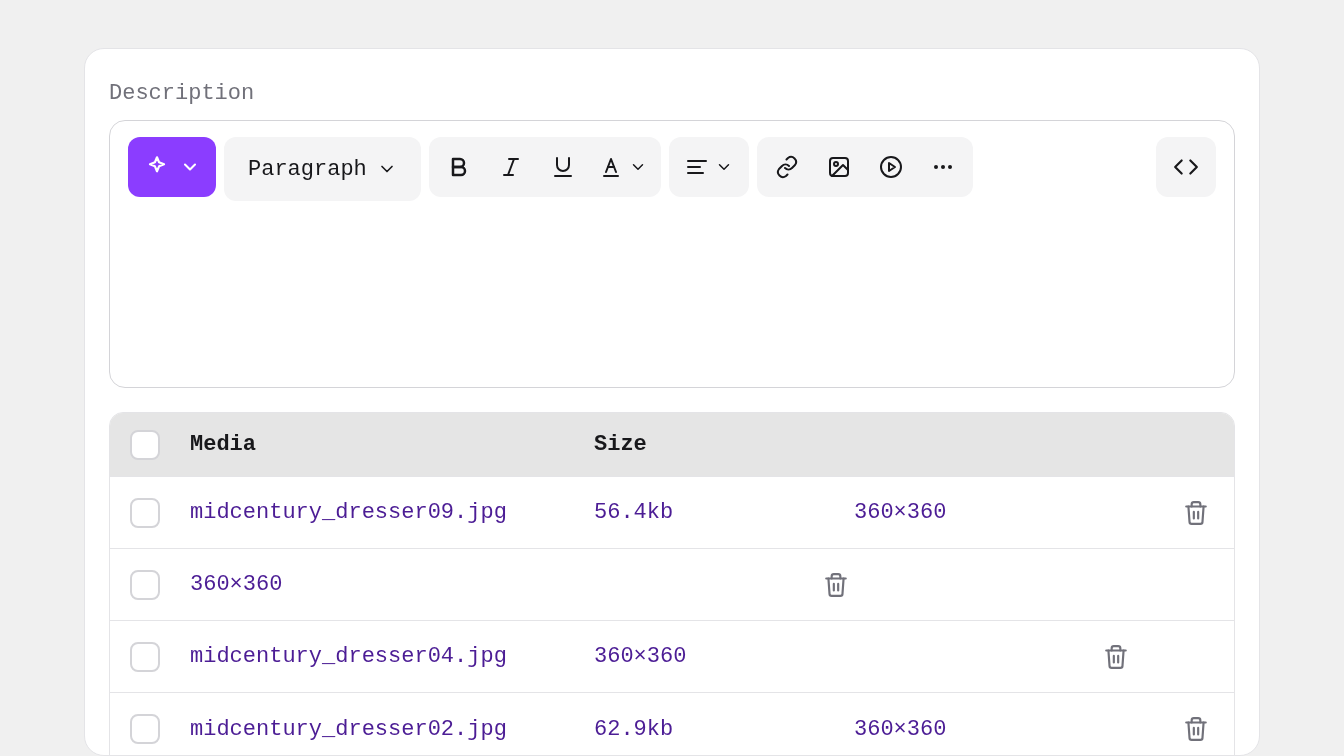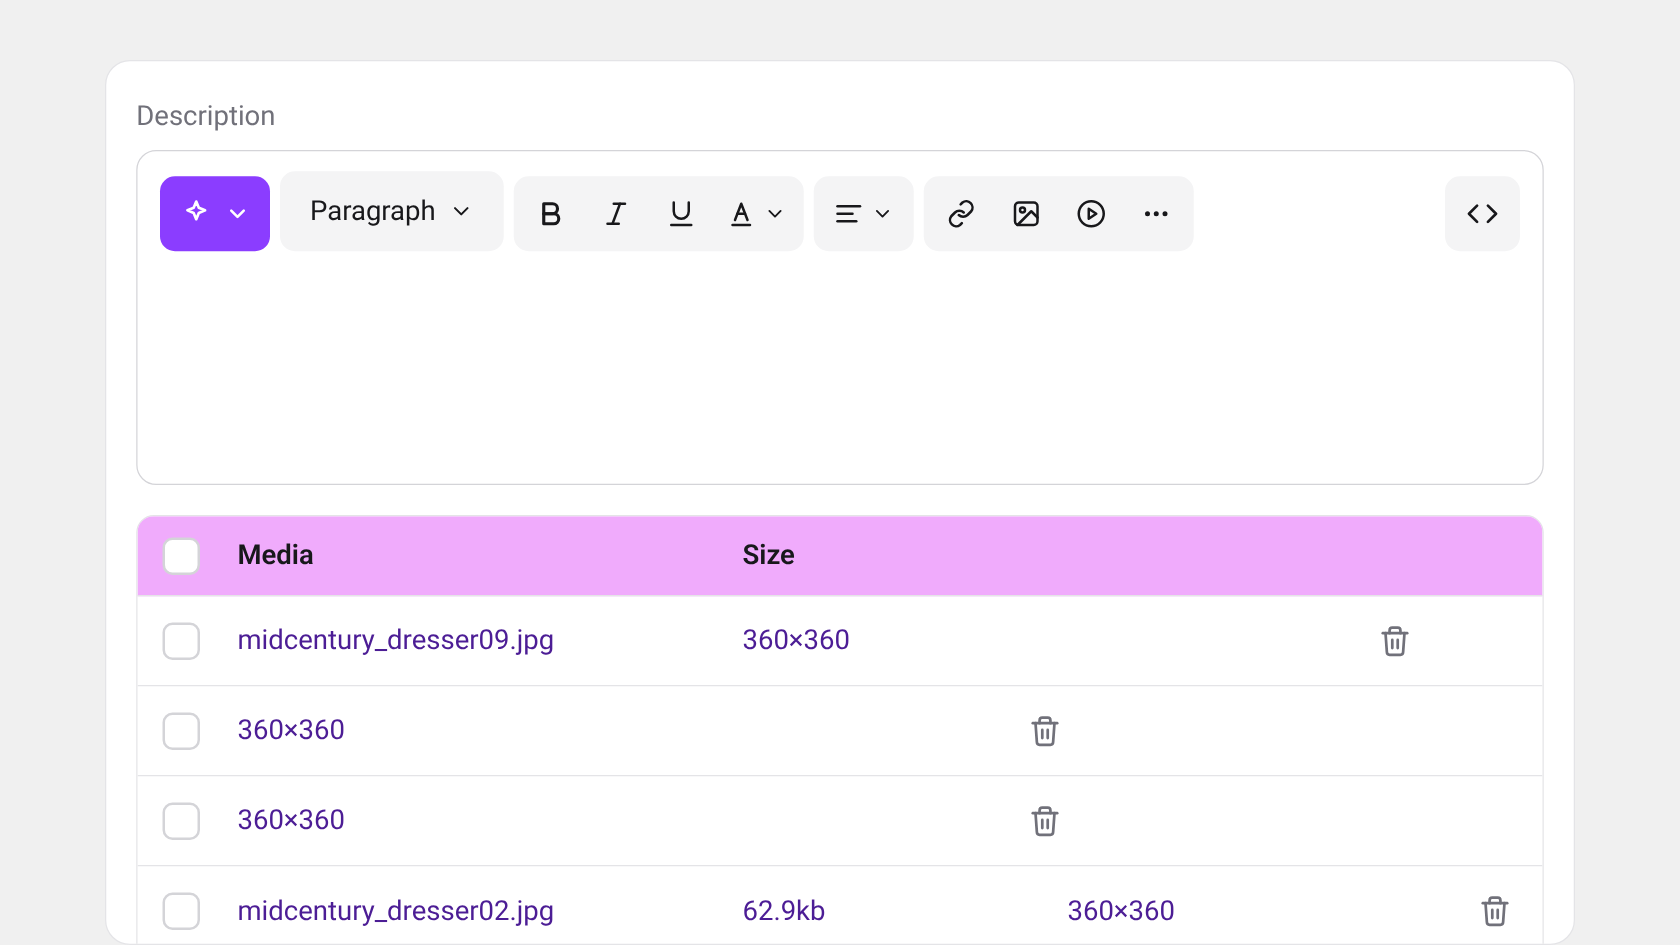--- a/index.html
+++ b/index.html
@@ -25,36 +25,37 @@
       border-radius: 24px;
       padding: 48px 84px 0 84px;
     }
     .card {
       background: #fff;
       border: 1px solid #e4e4e7;
       border-radius: 20px;
       padding: 32px 0 0 0;
       height: 100%;
       overflow: hidden;
+      font-family: Liberation Mono, monospace;
     }
     .section-label {
       font-size: 22px;
       color: #71717a;
       padding: 0 24px 14px 24px;
       font-weight: 400;
     }
     .editor-wrap {
       margin: 0 24px 24px 24px;
       border: 1px solid #d4d4d8;
       border-radius: 16px;
       overflow: hidden;
     }
     .toolbar {
       display: flex;
-      align-items: flex-end;
+      align-items: flex-start;
       gap: 8px;
       padding: 16px 18px;
     }
     .tb-group {
       display: flex;
       align-items: center;
       background: #f4f4f5;
       border-radius: 12px;
       padding: 6px;
       gap: 4px;
@@ -100,21 +101,21 @@
     .media-table {
       margin: 0 24px;
       border: 1px solid #e4e4e7;
       border-radius: 14px 14px 0 0;
       overflow: hidden;
     }
     .mt-header {
       display: grid;
       grid-template-columns: 60px 1fr 260px 280px 80px;
       align-items: center;
-      background: #f0abfc;
+      background: #e5e5e5;
       border-bottom: 1px solid #e4e4e7;
       height: 64px;
       padding: 0 20px;
       font-size: 22px;
       font-weight: 600;
       color: #18181b;
     }
     .mt-row {
       display: grid;
       grid-template-columns: 60px 1fr 260px 280px 80px;
@@ -274,20 +275,21 @@
         <div>Media</div>
         <div>Size</div>
         <div></div>
       </div>
       <div id="media-rows">
           <div class="mt-row">
             <div>
               <div class="checkbox"></div>
             </div>
             <div>midcentury_dresser09.jpg</div>
+            <div>56.4kb</div>
             <div>360×360</div>
             <div class="trash-cell">
               <div class="trash-btn">
                 <svg width="26" height="26" viewBox="0 0 24 24" fill="none" stroke="currentColor" stroke-width="2" stroke-linecap="round" stroke-linejoin="round">
                   <polyline points="3 6 5 6 21 6"></polyline>
                   <path d="M19 6l-1 14a2 2 0 0 1-2 2H8a2 2 0 0 1-2-2L5 6"></path>
                   <path d="M10 11v6"></path>
                   <path d="M14 11v6"></path>
                   <path d="M8 6V4a2 2 0 0 1 2-2h4a2 2 0 0 1 2 2v2"></path>
                 </svg>
@@ -308,20 +310,21 @@
                   <path d="M14 11v6"></path>
                   <path d="M8 6V4a2 2 0 0 1 2-2h4a2 2 0 0 1 2 2v2"></path>
                 </svg>
               </div>
             </div>
           </div>
           <div class="mt-row">
             <div>
               <div class="checkbox"></div>
             </div>
+            <div>midcentury_dresser04.jpg</div>
             <div>360×360</div>
             <div class="trash-cell">
               <div class="trash-btn">
                 <svg width="26" height="26" viewBox="0 0 24 24" fill="none" stroke="currentColor" stroke-width="2" stroke-linecap="round" stroke-linejoin="round">
                   <polyline points="3 6 5 6 21 6"></polyline>
                   <path d="M19 6l-1 14a2 2 0 0 1-2 2H8a2 2 0 0 1-2-2L5 6"></path>
                   <path d="M10 11v6"></path>
                   <path d="M14 11v6"></path>
                   <path d="M8 6V4a2 2 0 0 1 2-2h4a2 2 0 0 1 2 2v2"></path>
                 </svg>

